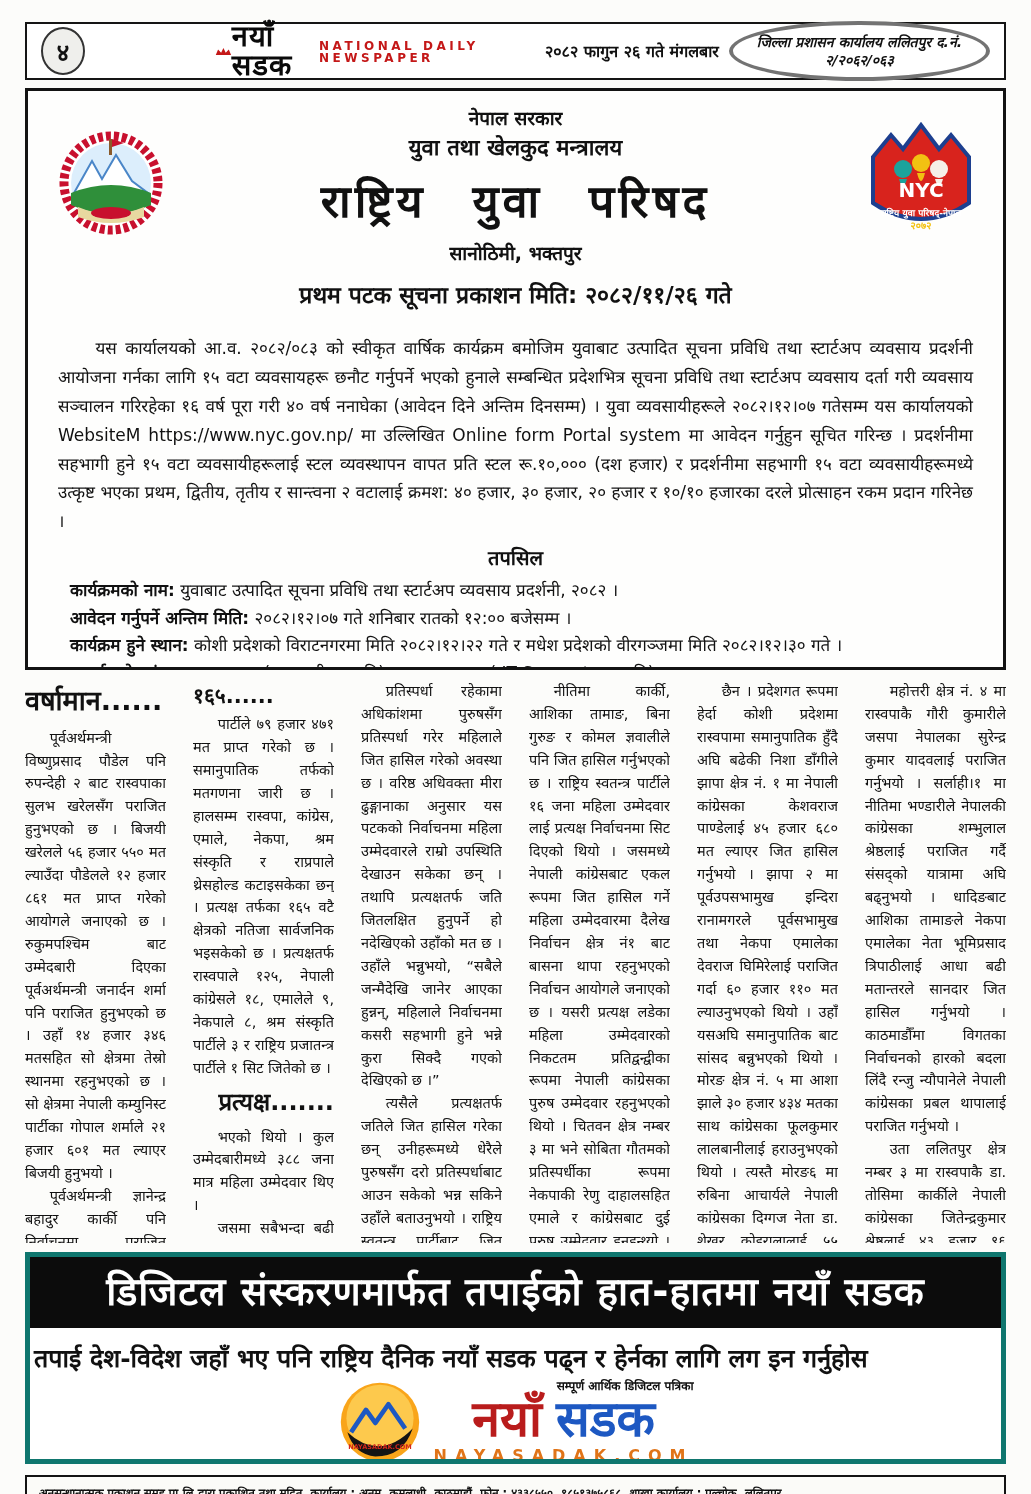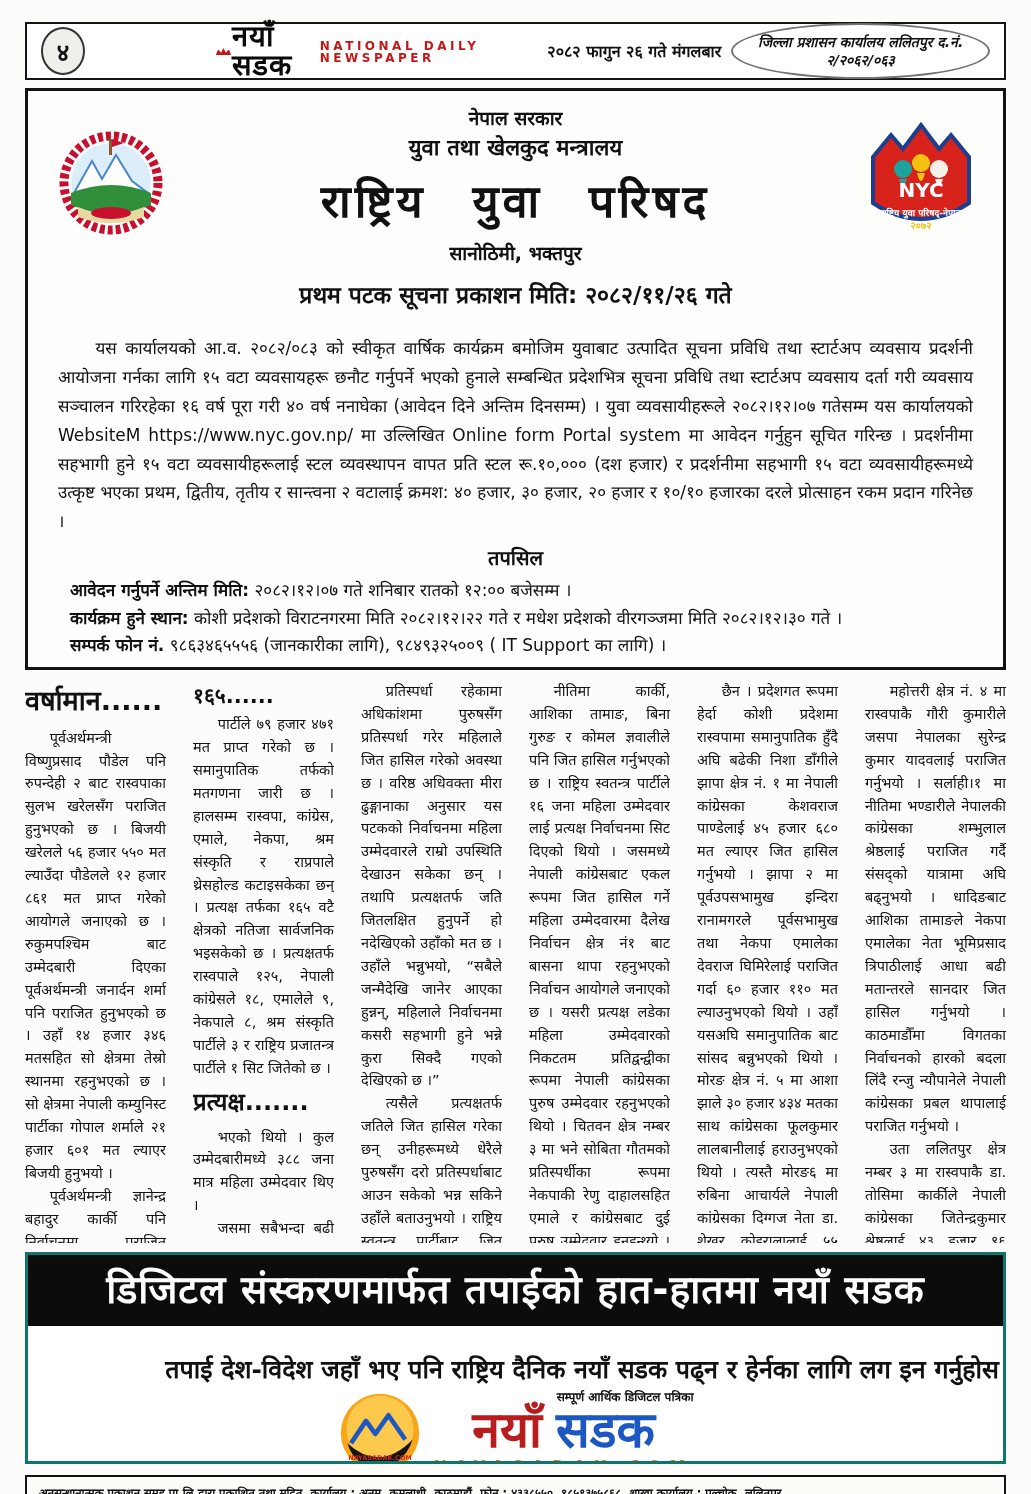--- a/index.html
+++ b/index.html
@@ -8,21 +8,21 @@
         padding:22px 25px 0;}
   
   .hdr{border:2px solid #151515;height:54px;display:flex;align-items:center;justify-content:space-between;
        padding:0 14px;gap:10px;background:#fff;}
   .pagenum{width:40px;height:44px;border:2px solid #333;border-radius:50%;display:flex;align-items:center;
        justify-content:center;font-size:24px;font-weight:bold;background:#efefec;flex:0 0 auto;}
   .masthead{display:flex;flex-direction:row;align-items:center;line-height:1;margin-left:120px;}
   .masthead-title{font-size:29px;font-weight:800;letter-spacing:1px;color:#0a0a0a;}
   .masthead-sub{font-size:12px;letter-spacing:3.5px;color:#c41818;font-weight:bold;margin-top:2px;}
   .dateline{font-size:16px;font-weight:800;white-space:nowrap;}
-  .stamp{border:2px solid #737373;border-radius:50%;padding:8px 20px;font-style:italic;font-weight:bold;
+  .stamp{border:4px solid #737373;border-radius:50%;padding:8px 20px;font-style:italic;font-weight:bold;
        font-size:14px;text-align:center;max-width:330px;line-height:1.3;background:#fff;}
   
   .notice{margin-top:8px;border:3px solid #131313;padding:14px 30px 10px;position:relative;height:582px;
        box-sizing:border-box;overflow:hidden;background:#fefefd;}
   .n-center{text-align:center;}
   .gov{font-size:19px;font-weight:bold;}
   .ministry{font-size:22px;font-weight:bold;}
   .council{font-size:45px;font-weight:800;letter-spacing:4px;word-spacing:26px;margin-top:8px;}
   .addr{font-size:19px;font-weight:bold;margin-top:10px;}
   .pub{font-size:23px;font-weight:800;margin-top:12px;}
@@ -31,26 +31,26 @@
   .notice-body{margin-top:24px;font-size:17px;line-height:1.7;text-align:justify;text-indent:2.2em;}
   .tapasil{text-align:center;font-weight:800;font-size:20px;margin:8px 0 6px;}
   .detail-row{font-size:17px;line-height:1.62;padding-left:12px;}
   .detail-label{font-weight:800;}
   
   .articles{margin-top:10px;display:flex;gap:27px;height:563px;overflow:hidden;}
   .col{flex:1 1 0;overflow:hidden;font-size:14.5px;line-height:1.58;min-width:0;}
   .col .para{text-align:justify;text-indent:1.7em;margin:0;}
   .col .heading-lg{font-size:27px;font-weight:800;margin:0 0 4px;}
   .col .heading-md{font-size:21px;font-weight:800;margin:0 0 0;}
-  .col .heading-sub{font-size:24px;font-weight:800;margin:4px 0 4px;}
+  .col .heading-sub{font-size:24px;font-weight:800;margin:4px 0 4px;text-align:right;}
   
-  .adbox{margin-top:9px;border:3px solid #0f766e;height:212px;box-sizing:border-box;overflow:hidden;background:#fff;}
+  .adbox{margin-top:9px;border:5px solid #0f766e;height:212px;box-sizing:border-box;overflow:hidden;background:#fff;}
   .ad-banner{background:#0c0c0c;color:#fff;font-size:39px;font-weight:800;text-align:center;
        padding:14px 6px;letter-spacing:1px;line-height:1.1;}
-  .ad-sub{font-size:25px;font-weight:700;text-align:right;padding:25px 4px 2px;}
+  .ad-sub{font-size:25px;font-weight:700;text-align:left;padding:12px 4px 2px;}
   .ad-logo-row{display:flex;align-items:center;justify-content:center;gap:12px;padding:4px 0 8px;}
   .ad-logo-text{display:flex;flex-direction:column;align-items:center;line-height:1;}
   .ad-tagline{font-size:12px;font-weight:bold;align-self:flex-end;margin-bottom:2px;}
   .ad-words{display:flex;align-items:baseline;gap:14px;}
   .ad-word-red{font-size:50px;font-weight:800;}
   .ad-word-blue{font-size:50px;font-weight:800;}
   .ad-url{font-weight:800;letter-spacing:8px;font-size:16px;margin-top:4px;}
   
   .pfooter{margin-top:11px;border:2px solid #131313;padding:6px 12px 10px;font-size:11.5px;font-weight:bold;
        line-height:1.8;background:#fbfbf8;}
@@ -107,20 +107,23 @@
       <div class="council">राष्ट्रिय युवा परिषद</div>
       <div class="addr">सानोठिमी, भक्तपुर</div>
       <div class="pub">प्रथम पटक सूचना प्रकाशन मिति: २०८२/११/२६ गते</div>
     </div>
 
     <div class="notice-body">यस कार्यालयको आ.व. २०८२/०८३ को स्वीकृत वार्षिक कार्यक्रम बमोजिम युवाबाट उत्पादित सूचना प्रविधि तथा स्टार्टअप व्यवसाय प्रदर्शनी आयोजना गर्नका लागि १५ वटा व्यवसायहरू छनौट गर्नुपर्ने भएको हुनाले सम्बन्धित प्रदेशभित्र सूचना प्रविधि तथा स्टार्टअप व्यवसाय दर्ता गरी व्यवसाय सञ्चालन गरिरहेका १६ वर्ष पूरा गरी ४० वर्ष ननाघेका (आवेदन दिने अन्तिम दिनसम्म) । युवा व्यवसायीहरूले २०८२।१२।०७ गतेसम्म यस कार्यालयको WebsiteM https://www.nyc.gov.np/ मा उल्लिखित Online form Portal system मा आवेदन गर्नुहुन सूचित गरिन्छ । प्रदर्शनीमा सहभागी हुने १५ वटा व्यवसायीहरूलाई स्टल व्यवस्थापन वापत प्रति स्टल रू.१०,००० (दश हजार) र प्रदर्शनीमा सहभागी १५ वटा व्यवसायीहरूमध्ये उत्कृष्ट भएका प्रथम, द्वितीय, तृतीय र सान्त्वना २ वटालाई क्रमश: ४० हजार, ३० हजार, २० हजार र १०/१० हजारका दरले प्रोत्साहन रकम प्रदान गरिनेछ ।</div>
 
     <div class="tapasil">तपसिल</div>
 
     <div class="detail-row">
+      <span class="detail-label">कार्यक्रमको नाम:</span><span> युवाबाट उत्पादित सूचना प्रविधि तथा स्टार्टअप व्यवसाय प्रदर्शनी, २०८२ ।</span>
+    </div>
+    <div class="detail-row">
       <span class="detail-label">आवेदन गर्नुपर्ने अन्तिम मिति:</span><span> २०८२।१२।०७ गते शनिबार रातको १२:०० बजेसम्म ।</span>
     </div>
     <div class="detail-row">
       <span class="detail-label">कार्यक्रम हुने स्थान:</span><span> कोशी प्रदेशको विराटनगरमा मिति २०८२।१२।२२ गते र मधेश प्रदेशको वीरगञ्जमा मिति २०८२।१२।३० गते ।</span>
     </div>
     <div class="detail-row">
       <span class="detail-label">सम्पर्क फोन नं.</span><span> ९८६३४६५५५६ (जानकारीका लागि), ९८४९३२५००९ ( IT Support का लागि) ।</span>
     </div>
   </div>
 

